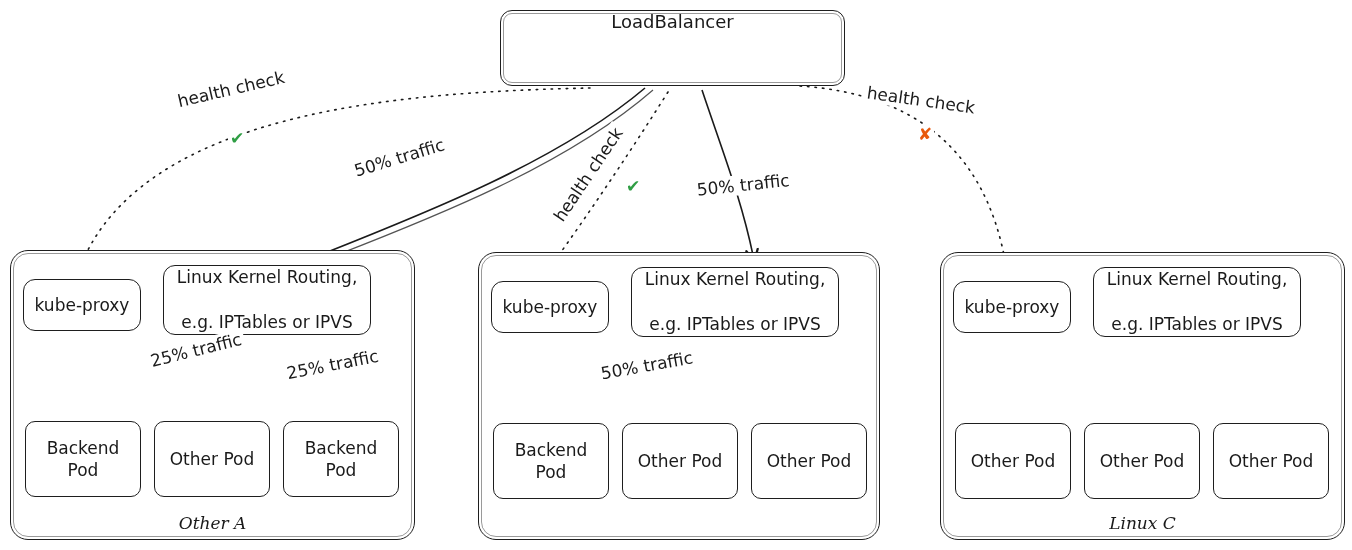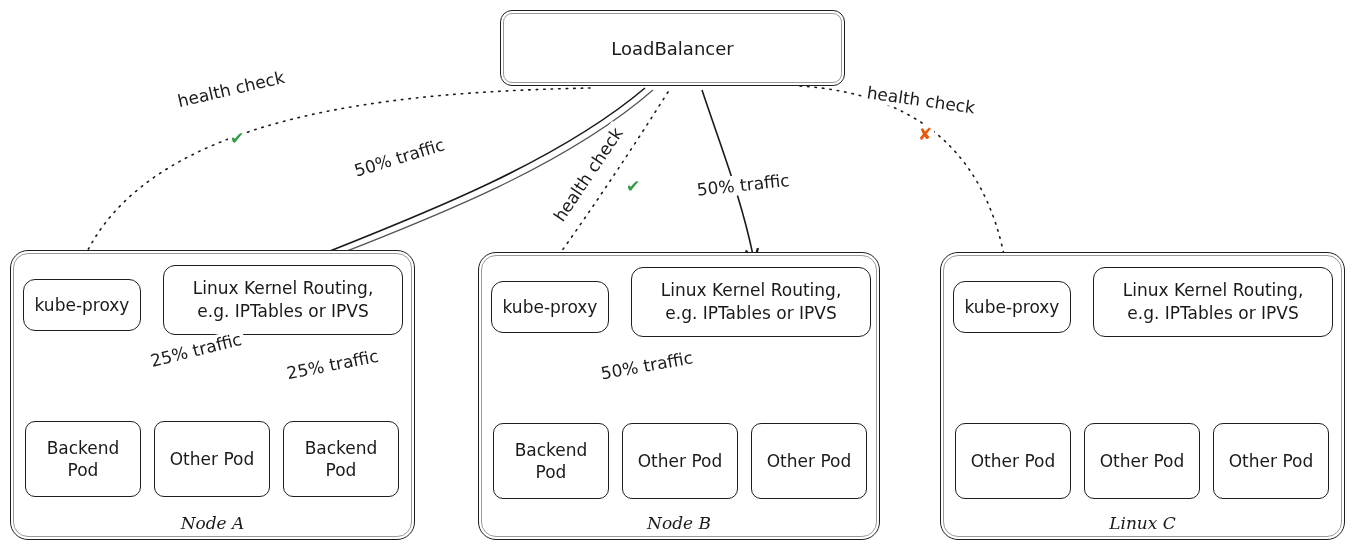--- a/index.html
+++ b/index.html
@@ -2,34 +2,34 @@
 <html><head>
 <meta charset="utf-8">
 <style>
   * { margin: 0; padding: 0; box-sizing: border-box; }
   html,body { background: #ffffff; font-family: "DejaVu Sans", "Liberation Sans", sans-serif; color: #1a1a1a; }
   #stage { position: relative; width: 1352px; height: 550px; background: #fff; overflow: hidden; }
 
   svg.edges { position: absolute; left:0; top:0; width:1352px; height:550px; z-index: 1; pointer-events: none; }
 
   .box { position: absolute; border: 1.6px solid #1e1e1e; border-radius: 12px; background: #fff; z-index: 2;
-         display: flex; align-items: center; justify-content: center; text-align: center; }
+         display: flex; align-items: flex-start; justify-content: center; text-align: center; }
   .sketch { outline: 1px solid rgba(30,30,30,0.45); outline-offset: -4px; }
 
   .lb { left: 500px; top: 10px; width: 345px; height: 76px; font-size: 18px; border-radius: 12px; }
 
   .node { position: absolute; border: 1.6px solid #1e1e1e; border-radius: 18px; background: #fff; z-index: 2; }
   .node-label { position: absolute; left: 0; right: 0; bottom: 6px; text-align: center;
                 font-family: "DejaVu Serif", "Liberation Serif", serif; font-style: italic; font-size: 17px; }
 
   .inner { position: absolute; border: 1.5px solid #1e1e1e; border-radius: 12px; background: #fff;
            display: flex; flex-direction: column; align-items: center; justify-content: center; text-align: center;
            font-size: 17px; line-height: 1.35; }
   .kproxy { left: 12px; top: 28px; width: 118px; height: 52px; text-align: right; }
-  .kernel { left: 152px; top: 14px; width: 240px; height: 70px; }
+  .kernel { left: 152px; top: 14px; width: 208px; height: 70px; justify-content: space-between; }
 
   .pod { position: absolute; top: 170px; width: 116px; height: 76px; border: 1.5px solid #1e1e1e; border-radius: 10px;
          background: #fff; display: flex; align-items: center; justify-content: center; text-align: center;
          font-size: 17px; line-height: 1.3; padding: 4px 8px; }
   .pod-1 { left: 14px; } .pod-2 { left: 143px; } .pod-3 { left: 272px; }
 
   .edge-label { position: absolute; z-index: 3; font-size: 17px; background: #fff; padding: 0 3px;
                 white-space: nowrap; transform-origin: left center; }
   .mark { position: absolute; z-index: 3; font-size: 17px; font-weight: bold; background: #fff; padding: 0 2px; }
   .check-green { color: #2f9e44; }
@@ -90,41 +90,40 @@
     </div>
     <div class="pod pod-1">
       <span>Backend Pod</span>
     </div>
     <div class="pod pod-2">
       <span>Other Pod</span>
     </div>
     <div class="pod pod-3">
       <span>Backend Pod</span>
     </div>
-    <div class="node-label">Node A</div>
+    <div class="node-label">Other A</div>
   </div>
 
   <div class="node sketch" style="left:478px; top:252px; width:402px; height:288px;">
     <div class="inner kproxy">
       <span>kube-proxy</span>
     </div>
     <div class="inner kernel">
       <span>Linux Kernel Routing,</span>
       <span>e.g. IPTables or IPVS</span>
     </div>
     <div class="pod pod-1">
       <span>Backend Pod</span>
     </div>
     <div class="pod pod-2">
       <span>Other Pod</span>
     </div>
     <div class="pod pod-3">
       <span>Other Pod</span>
     </div>
-    <div class="node-label">Node B</div>
   </div>
 
   <div class="node sketch" style="left:940px; top:252px; width:405px; height:288px;">
     <div class="inner kproxy">
       <span>kube-proxy</span>
     </div>
     <div class="inner kernel">
       <span>Linux Kernel Routing,</span>
       <span>e.g. IPTables or IPVS</span>
     </div>

